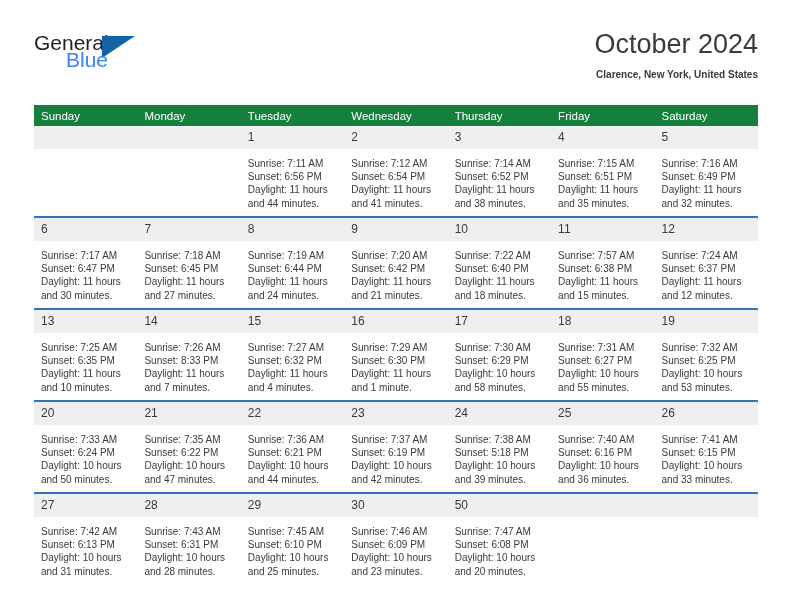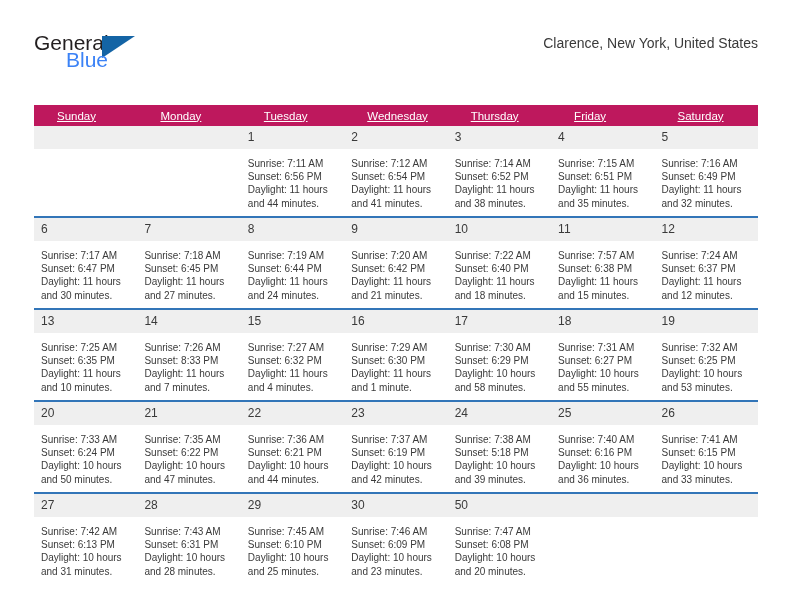--- a/index.html
+++ b/index.html
@@ -73,47 +73,47 @@
     text-align: right;
   }
   .cal-title {
     font-size: 27px;
     color: #3a3a3a;
     line-height: 32px;
     white-space: nowrap;
   }
   .cal-subtitle {
     margin-top: 7px;
-    font-size: 14px;
+    font-size: 10px;
     color: #3a3a3a;
     line-height: 16px;
     white-space: nowrap;
+    font-weight: bold;
   }
 
   
   .calendar {
     position: absolute;
     left: 34px;
     top: 105px;
     width: 724px;
     border-collapse: collapse;
     table-layout: fixed;
   }
   .calendar col { width: 103.43px; }
 
   .calendar thead th {
-    background: #be185d;
+    background: #15803d;
     color: #ffffff;
     font-size: 11.5px;
     font-weight: normal;
     text-align: left;
-    padding: 4px 0 4px 23px;
+    padding: 4px 0 4px 7px;
     height: 13px;
     vertical-align: middle;
-    text-decoration: underline;
   }
 
   .calendar tbody td {
     vertical-align: top;
     padding: 0;
     height: 90px;
     border-top: 2px solid #3275b8;
     background: #ffffff;
   }
   .calendar tbody tr:first-child td {
@@ -148,20 +148,21 @@
 
   <div class="top-bar">
 
     <div class="logo">
       <span class="logo-general">General</span>
       <span class="logo-tri"></span>
       <span class="logo-blue">Blue</span>
     </div>
 
     <div class="title-block">
+      <div class="cal-title">October 2024</div>
       <div class="cal-subtitle">Clarence, New York, United States</div>
     </div>
 
   </div>
 
   <table class="calendar">
     <colgroup>
       <col>
         <col>
         <col>

